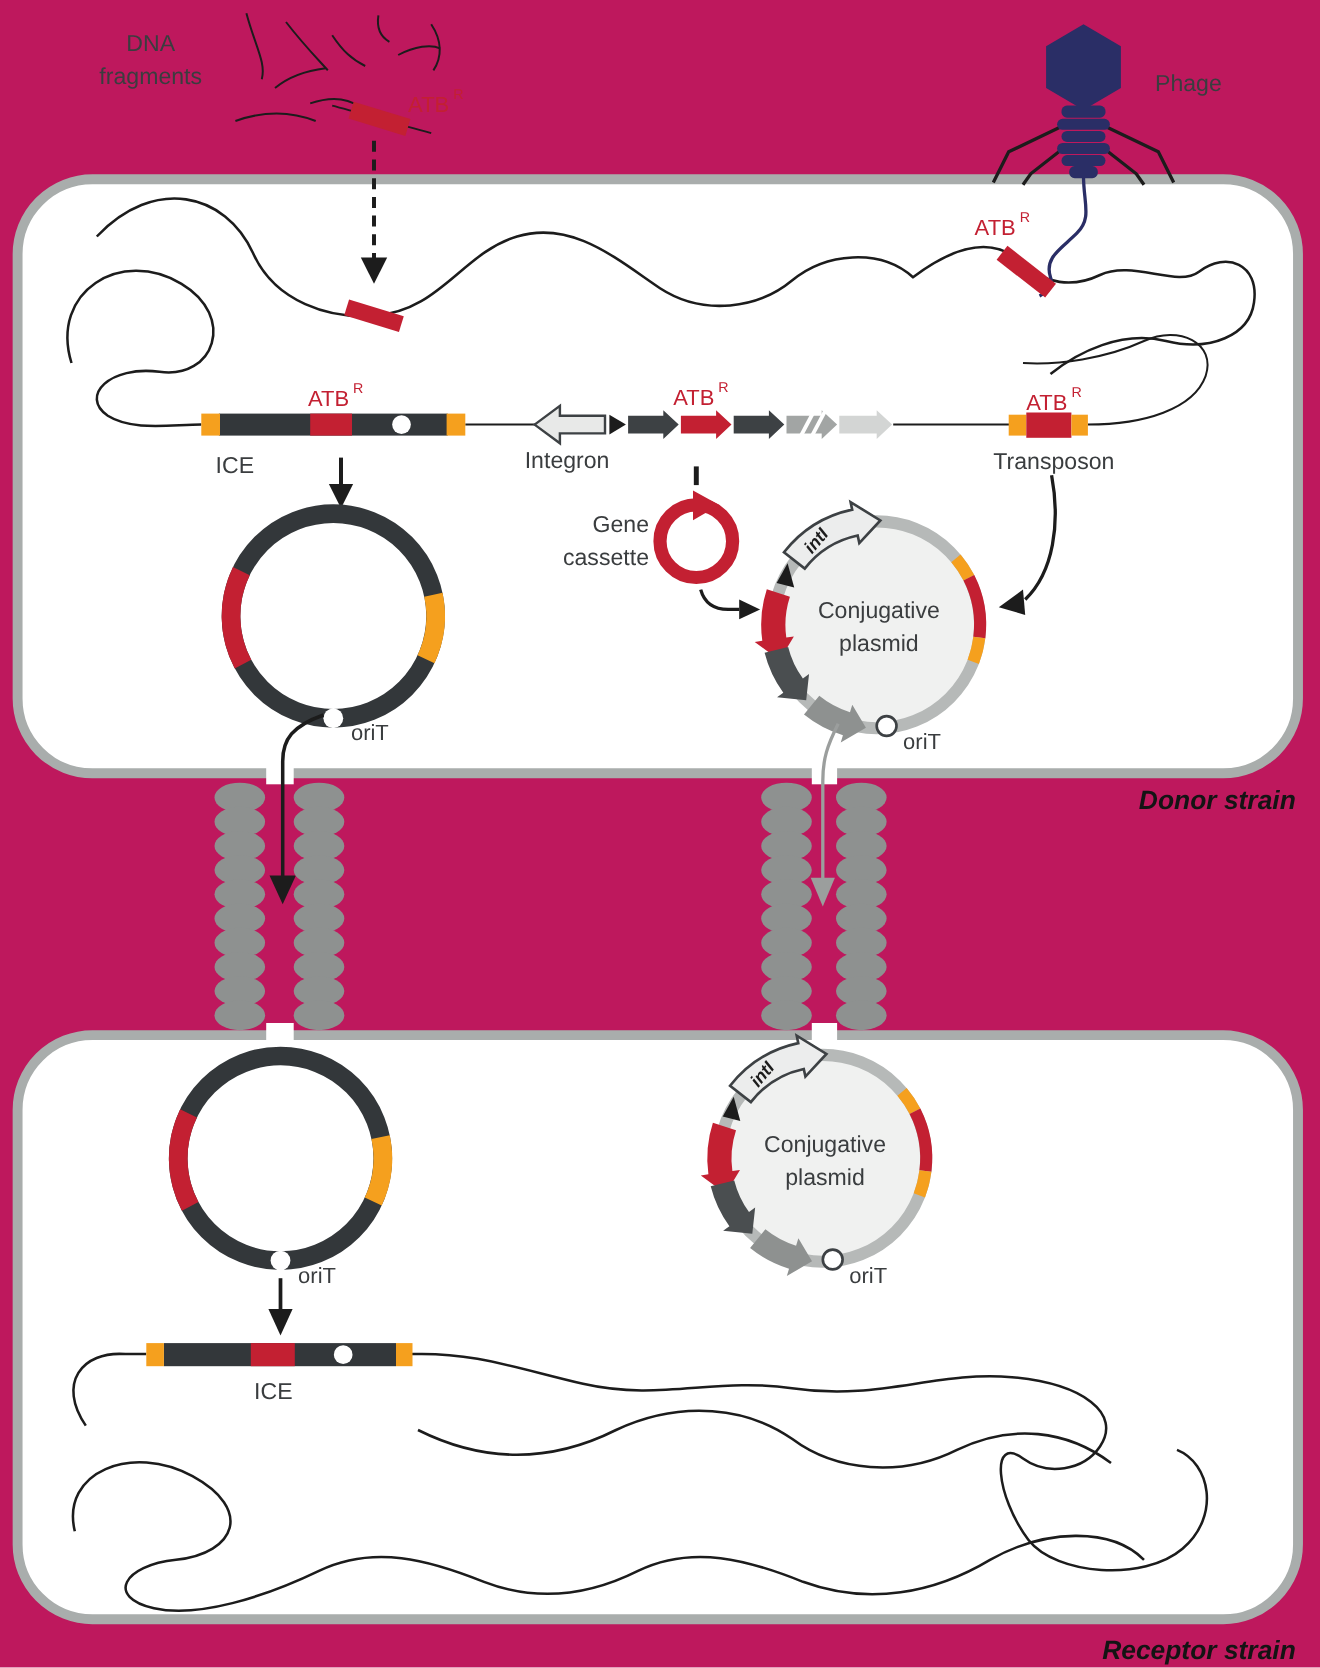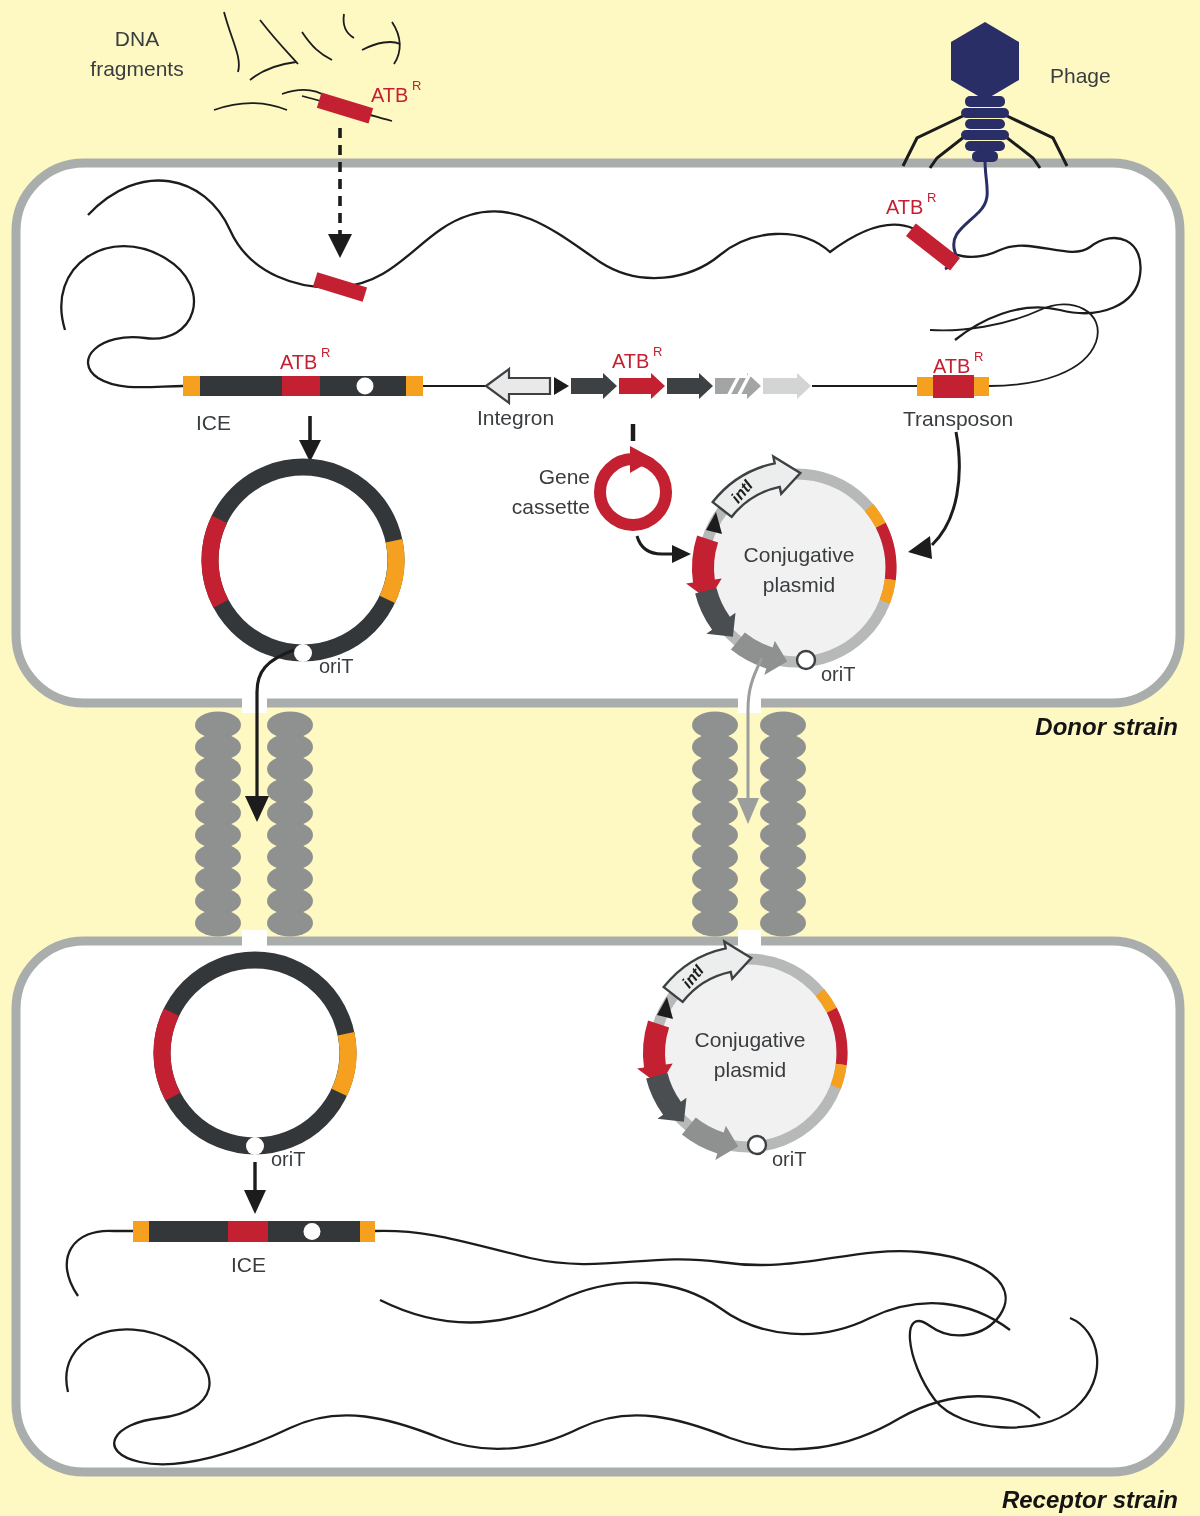--- a/index.html
+++ b/index.html
@@ -1,16 +1,16 @@
 <!DOCTYPE html>
 <html><head>
 <meta charset="utf-8">
 <style>
   html,body{margin:0;padding:0;background:#ffffff;}
-  .canvas{width:1200px;height:1516px;position:relative;background:#fef9c3;
+  .canvas{width:1200px;height:1516px;position:relative;background:#be185d;
           font-family:"Liberation Sans",sans-serif;}
   svg{display:block;}
   text{font-family:"Liberation Sans",sans-serif;}
   .lbl{font-size:21px;fill:#3a3d3f;}
   .atb{font-size:20px;fill:#c32032;}
   .atb-sup{font-size:13px;fill:#c32032;}
   .orit{font-size:20px;fill:#3a3d3f;}
   .conj{font-size:21px;fill:#3a3d3f;}
   .inti{font-size:16px;font-style:italic;font-weight:bold;fill:#1c1c1c;}
   .strain{font-size:24px;font-style:italic;font-weight:bold;fill:#141414;}

